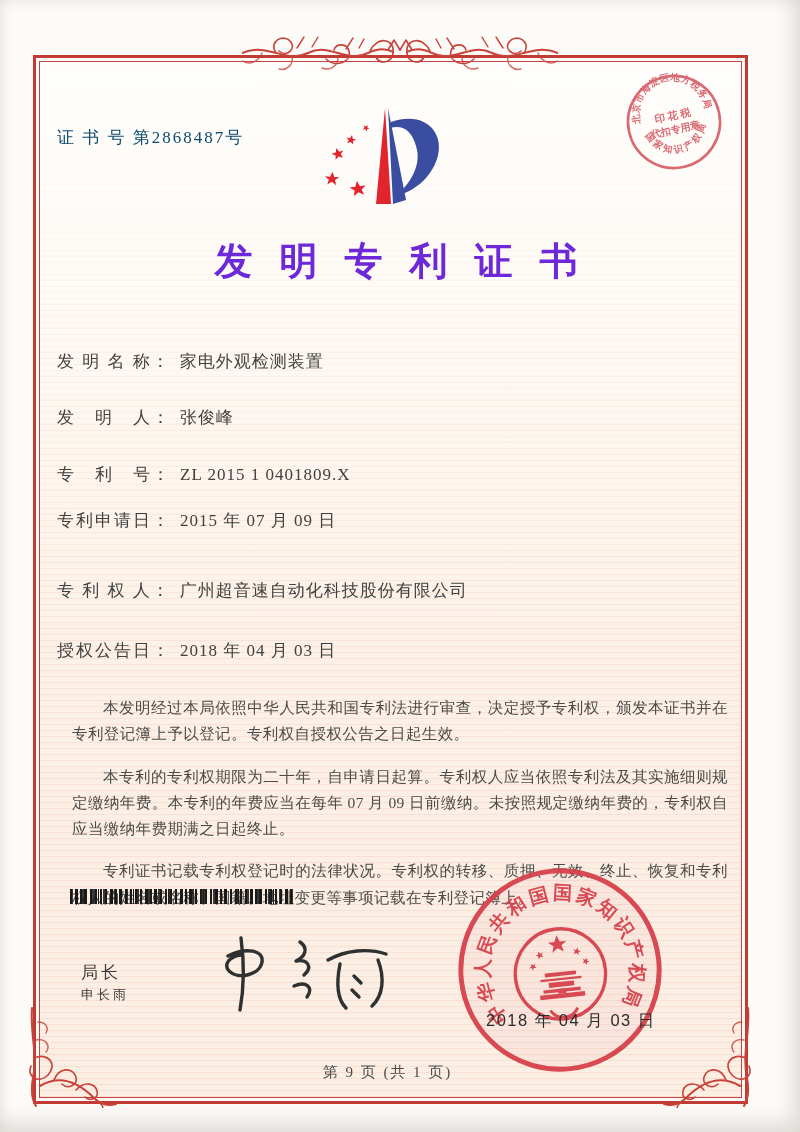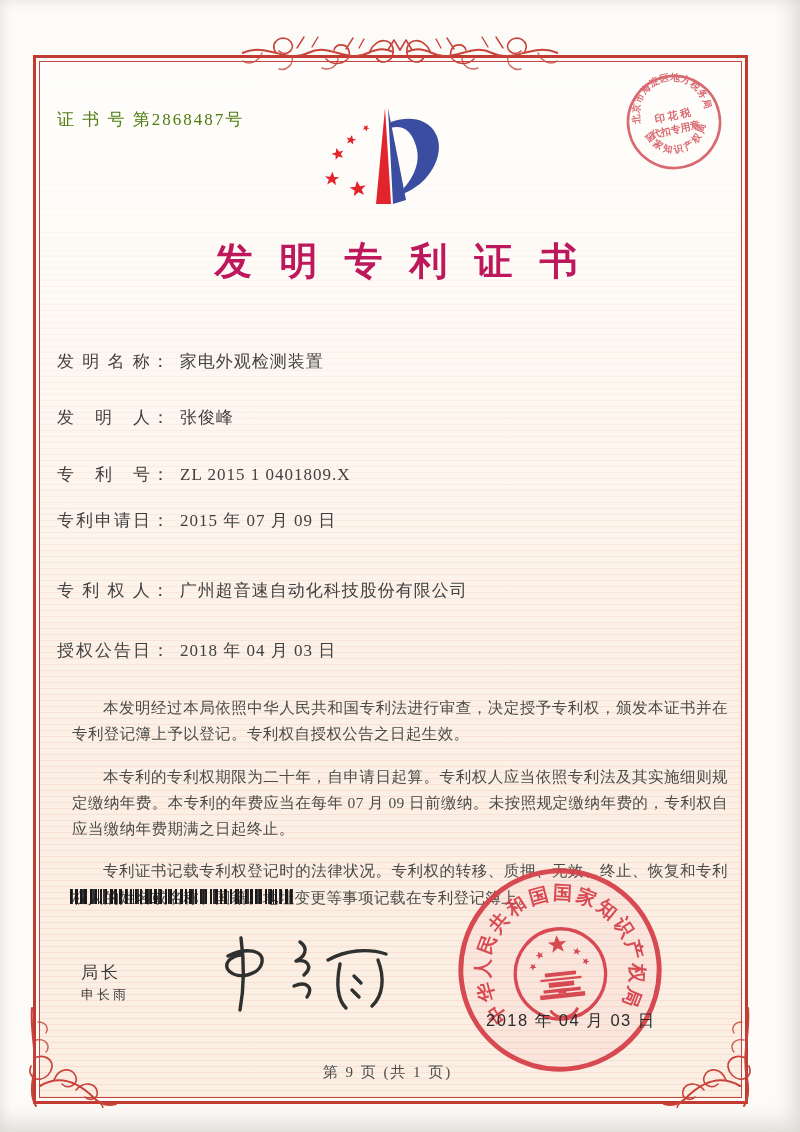--- a/index.html
+++ b/index.html
@@ -15,23 +15,23 @@
   .frame-inner{position:absolute;inset:3px;border:1px solid #c4453c;}
   .paper{
     position:absolute;inset:4px;
     background:
       linear-gradient(180deg, rgba(255,255,253,.95) 0%, rgba(255,253,250,.55) 26%, rgba(255,250,244,.1) 55%, rgba(255,248,240,0) 75%),
       repeating-linear-gradient(0deg, rgba(236,170,146,.22) 0 1px, rgba(255,255,255,0) 1px 6px),
       linear-gradient(180deg,#fdf6ef 0%,#fcf0e6 60%,#fbeee3 100%);
   }
   .abs{position:absolute;}
   
-  .cert-no{left:57px;top:108px;font-size:17px;letter-spacing:2px;color:#4d7c0f;}
+  .cert-no{left:57px;top:126px;font-size:17px;letter-spacing:2px;color:#0c4a6e;}
   .title{left:33px;top:236px;width:709px;text-align:center;font-size:38px;font-weight:600;
-         letter-spacing:27px;padding-left:44px;box-sizing:border-box;color:#be185d;}
+         letter-spacing:27px;padding-left:44px;box-sizing:border-box;color:#6d28d9;}
   
   .field{left:57px;width:660px;font-size:17px;display:flex;line-height:24px;color:#414141;}
   .field .lab{letter-spacing:2px;white-space:pre;}
   .field .val{margin-left:9px;letter-spacing:1px;white-space:pre;}
   
   .body-text{left:56px;top:679px;width:688px;font-size:15.5px;line-height:26.3px;color:#4b4b48;text-align:justify;}
   .body-text p{margin:16px;text-indent:2em;letter-spacing:.4px;}
   
   .barcode{left:70px;top:889px;width:223px;height:15px;
     background:

